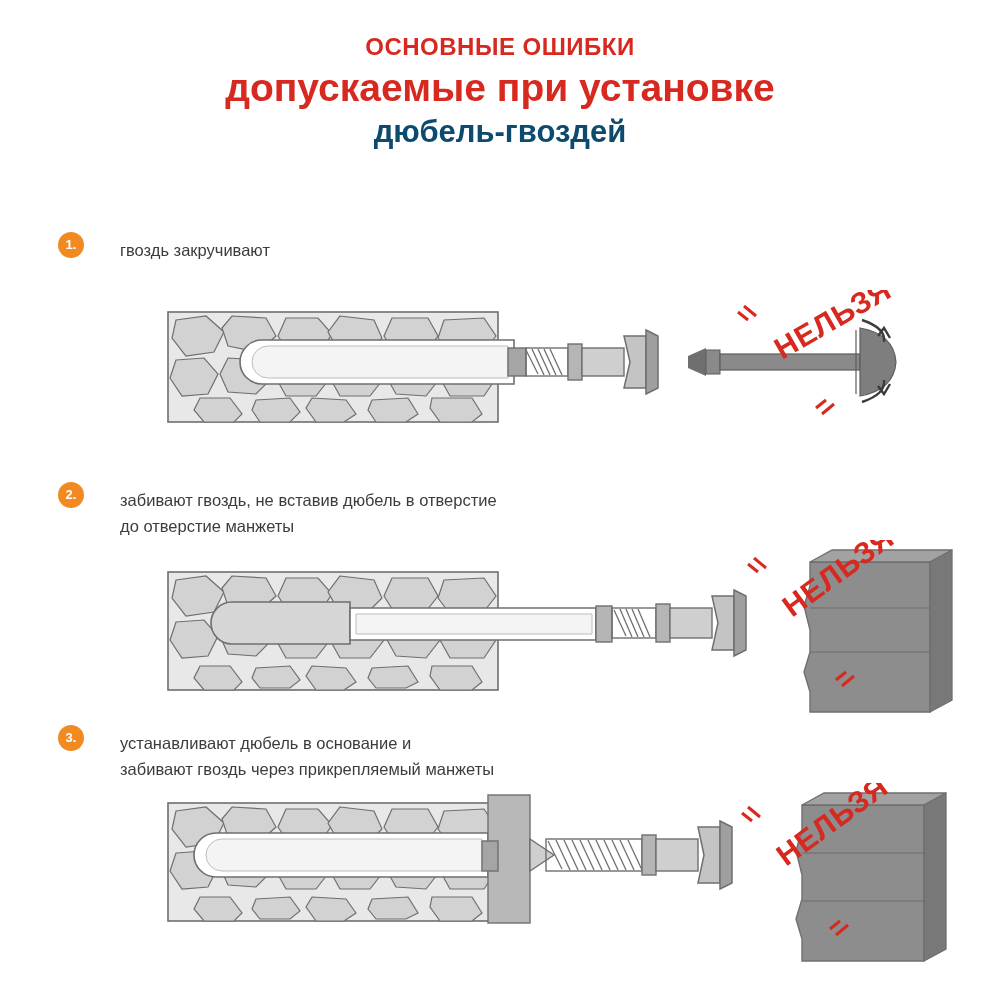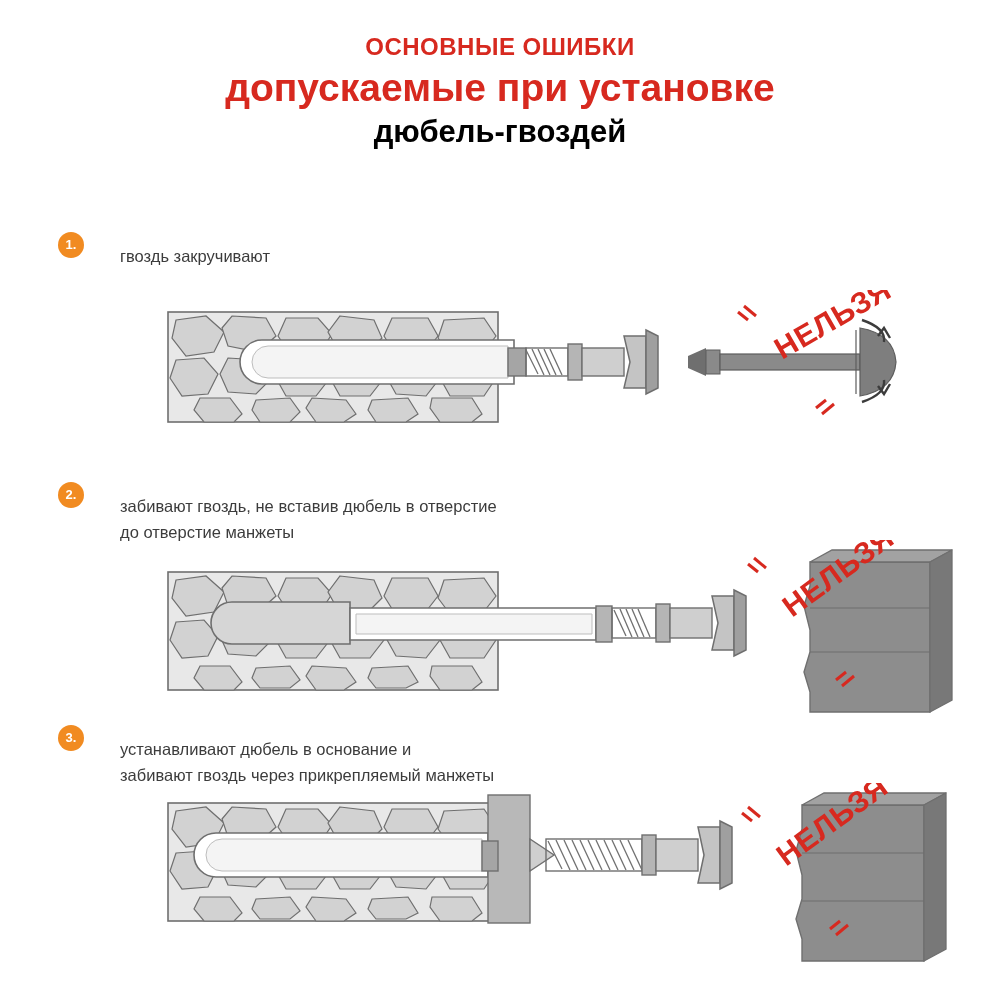--- a/index.html
+++ b/index.html
@@ -31,21 +31,21 @@
   .title-sub1 {
     font-size: 39px;
     font-weight: bold;
     color: #d7291f;
     line-height: 1.25;
     margin-top: 4px;
   }
   .title-sub2 {
     font-size: 31px;
     font-weight: bold;
-    color: #000000;
+    color: #0c4a6e;
     line-height: 1.25;
   }
 
   
   .step {
     position: absolute;
     left: 0;
     width: 1000px;
   }
   .step-1 { top: 232px; }
@@ -67,21 +67,21 @@
     background: #f18b21;
     color: #ffffff;
     font-size: 13px;
     font-weight: bold;
     line-height: 26px;
     text-align: center;
   }
   .step-text {
     position: absolute;
     left: 120px;
-    top: 12px;
+    top: 6px;
     font-size: 16.5px;
     color: #3c3c3c;
     line-height: 1.55;
   }
 
   .figure {
     position: relative;
     width: 1000px;
   }
   .fig-1 { height: 145px; }

